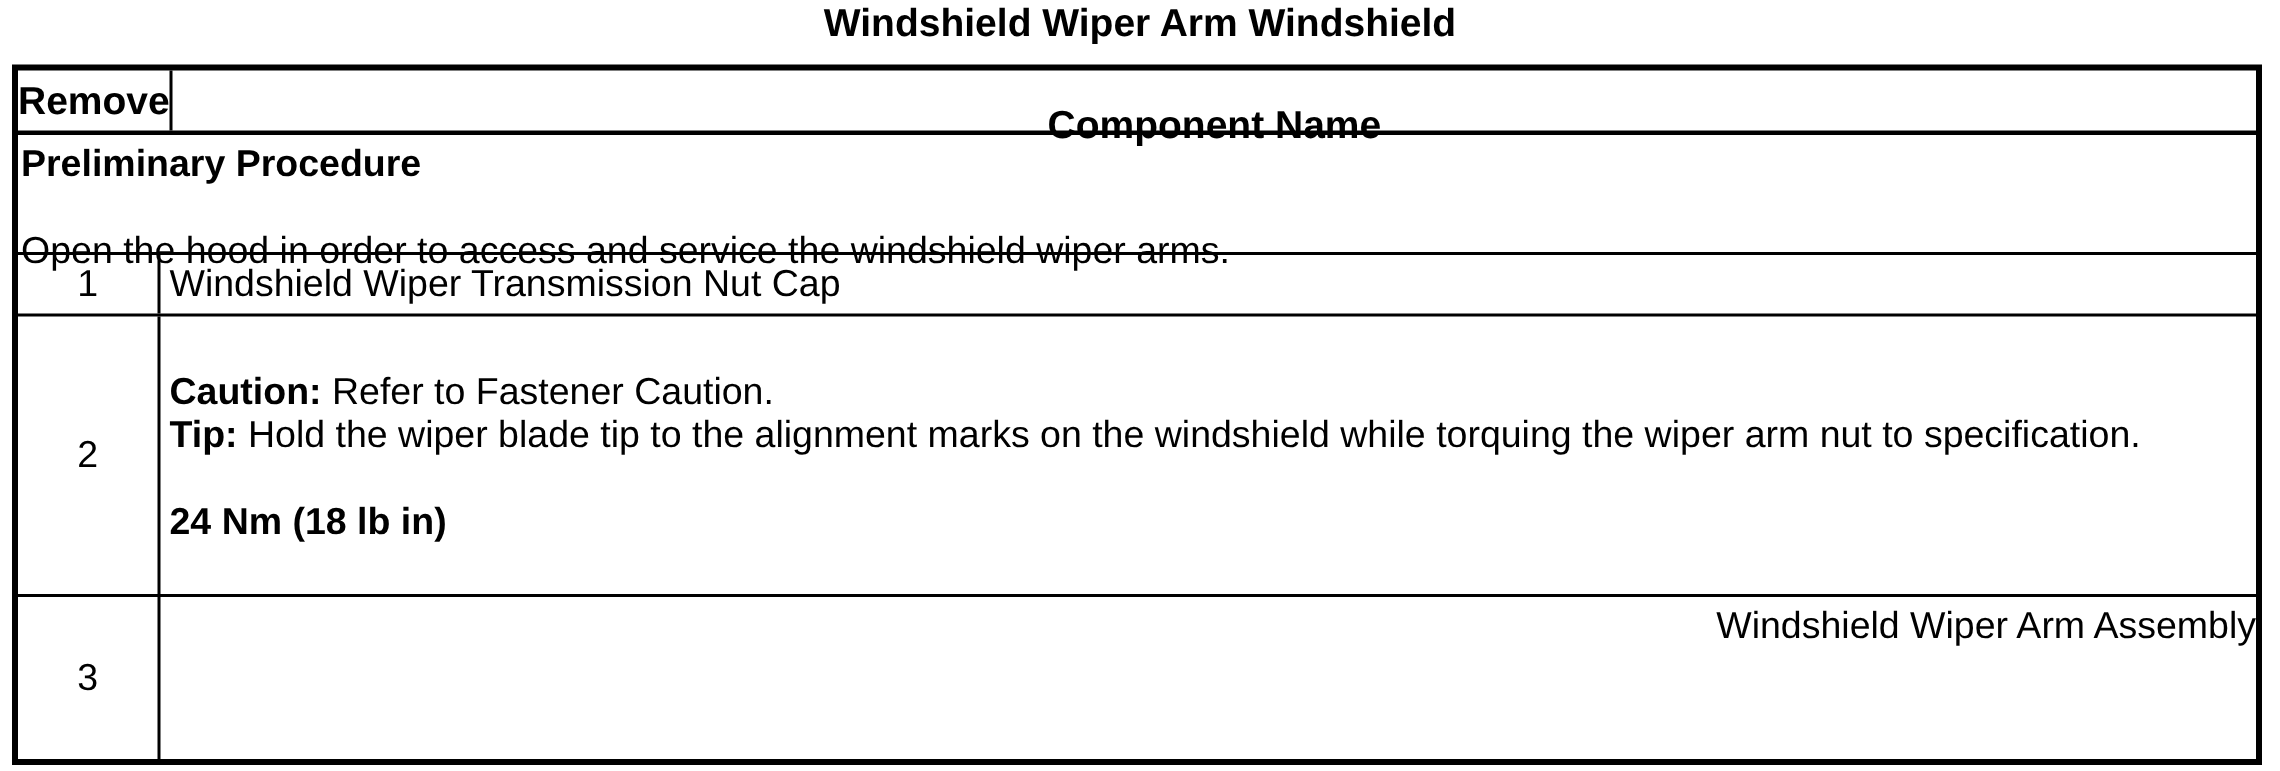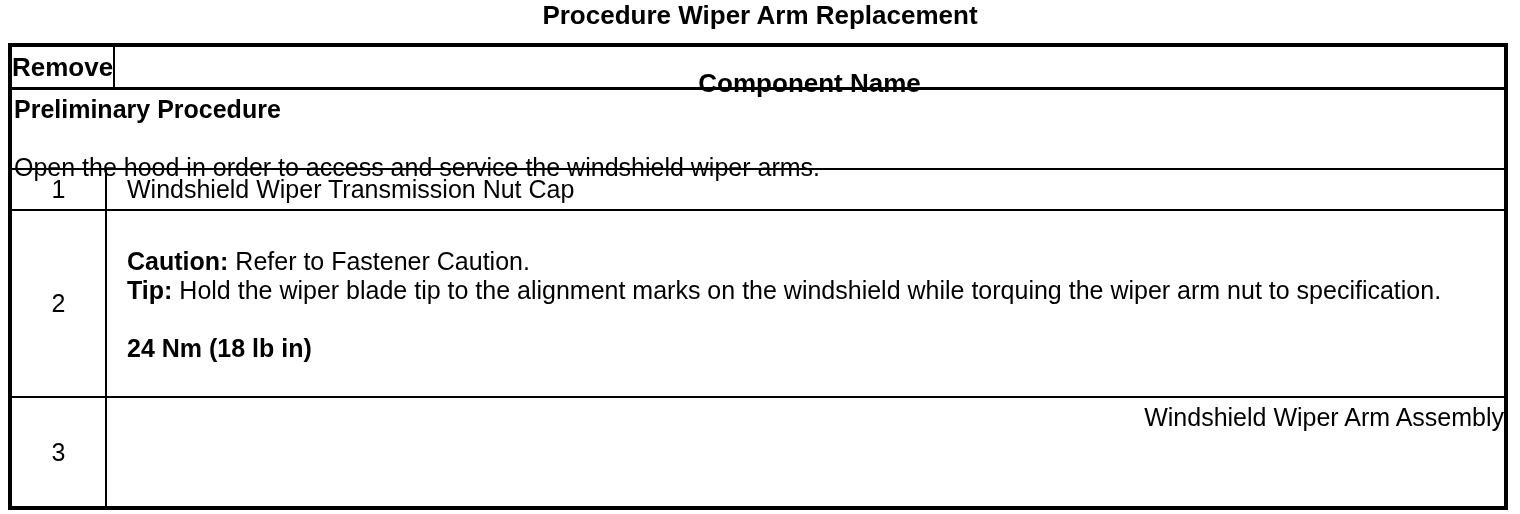--- a/index.html
+++ b/index.html
@@ -61,21 +61,21 @@
     flex: 0 0 95px;
     border-right: 2px solid #000000;
     display: flex;
     align-items: center;
     justify-content: center;
     font-size: 25px;
   }
   .component-cell {
     box-sizing: border-box;
     flex: 1 1 auto;
-    padding-left: 20px;
+    padding-left: 6px;
     overflow: visible;
   }
   .header-row .callout-cell {
     font-size: 26px;
     font-weight: bold;
   }
   .header-row .component-cell {
     display: flex;
     align-items: center;
     justify-content: center;
@@ -96,21 +96,21 @@
     line-height: 29px;
     height: 29px;
     white-space: nowrap;
   }
   .line.blank { height: 29px; }
   .b { font-weight: bold; }
 </style>
 </head>
 <body>
 
-<div class="page-title">Procedure Wiper Arm Replacement</div>
+<div class="page-title">Windshield Wiper Arm Windshield</div>
 
 <div class="doc-table">
 
   <div class="trow header-row">
     <div class="callout-cell">Remove</div>
     <div class="component-cell">Component Name</div>
   </div>
 
   <div class="trow prelim-row">
     <div class="line b">Preliminary Procedure</div>

